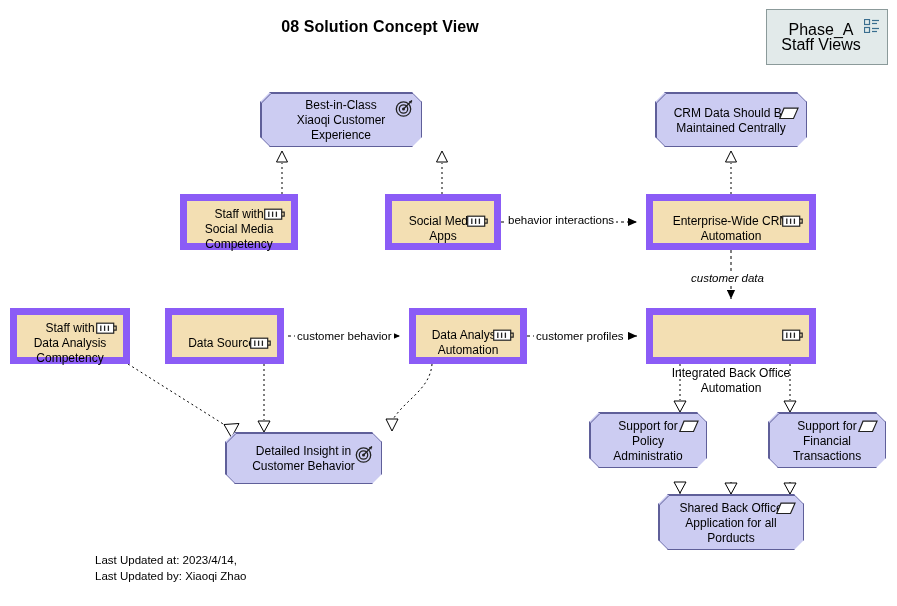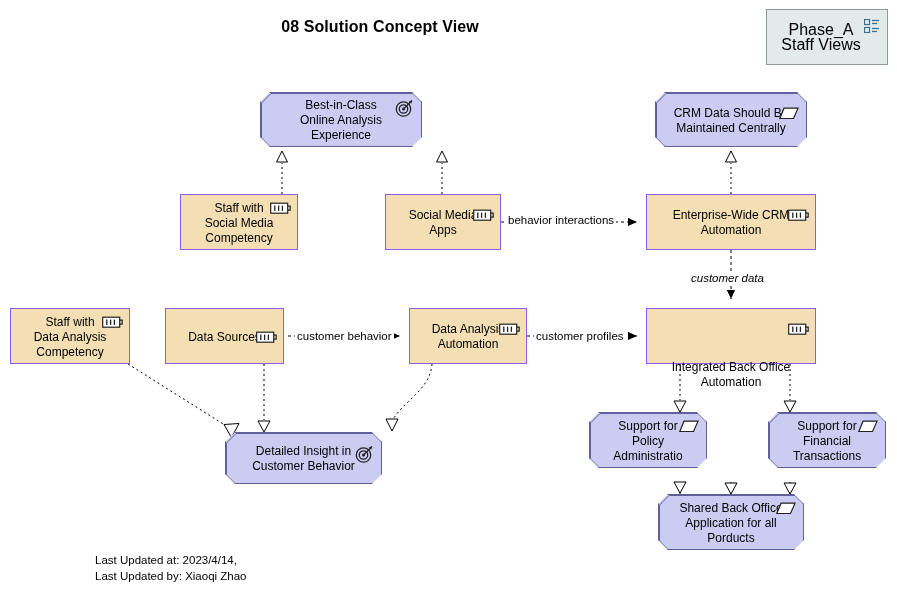--- a/index.html
+++ b/index.html
@@ -78,21 +78,21 @@
     white-space: pre-line;
   }
   .node .elem-icon {
     position: absolute;
     top: 6px;
   }
 
   
   .node.resource {
     background: #f3dfb3;
-    border: 1px solid #8b5cf6;
+    border: 7px solid #8b5cf6;
   }
   .node.resource .label {
     padding: 0 6px;
   }
 
   
   .node.motivation {
     background: #ccccf2;
     border: 1px solid #5f5f99;
     clip-path: polygon(10px 0, calc(100% - 10px) 0, 100% 10px, 100% calc(100% - 10px),
@@ -230,21 +230,21 @@
         <line x1="8" y1="4.5" x2="13" y2="4.5" stroke="#3a6e8f" stroke-width="1.2"></line>
         <line x1="8" y1="9.5" x2="15" y2="9.5" stroke="#3a6e8f" stroke-width="1.2"></line>
         <line x1="8" y1="12.5" x2="13" y2="12.5" stroke="#3a6e8f" stroke-width="1.2"></line>
       </svg>
     </span>
   </div>
 
   <div id="nodes-host">
       <div class="node motivation" style="left: 260px; top: 92px; width: 162px; height: 55px;">
         <div class="label" style="top: 5px;">Best-in-Class
-Online Analysis
+Xiaoqi Customer
 Experience</div>
         <span class="elem-icon" style="right: 7px; top: 6px;"><svg width="19" height="18" viewBox="0 0 19 18" xmlns="http://www.w3.org/2000/svg">
             <circle cx="8.5" cy="10" r="7.2" fill="none" stroke="#222" stroke-width="1.3"></circle>
             <circle cx="8.5" cy="10" r="4.2" fill="none" stroke="#222" stroke-width="1.3"></circle>
             <circle cx="8.5" cy="10" r="1.5" fill="#222"></circle>
             <line x1="8.5" y1="10" x2="17" y2="1.5" stroke="#222" stroke-width="1.3"></line>
             <path d="M17,1.5 L13.8,2.2 L16.3,4.7 Z" fill="#222"></path>
           </svg></span>
         <span class="oct-border"><svg width="162" height="55" viewBox="0 0 162 55" xmlns="http://www.w3.org/2000/svg">
             <path d="M10,0.5 L152,0.5 L161.5,10 L161.5,45 L152,54.5 L10,54.5 L0.5,45 L0.5,10 Z" fill="none" stroke="#5f5f99" stroke-width="1"></path>

